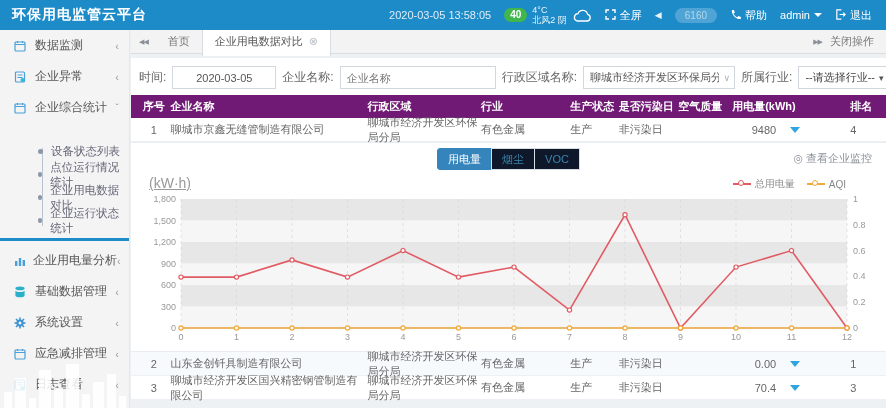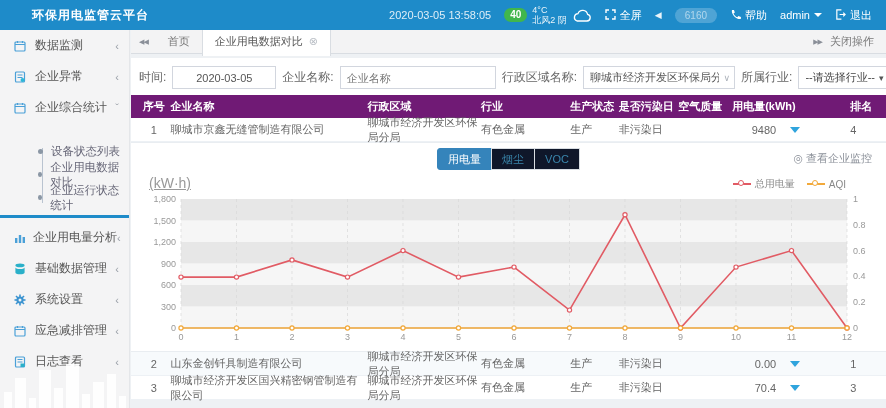--- a/index.html
+++ b/index.html
@@ -2,21 +2,21 @@
 <html><head>
 <meta charset="utf-8">
 <style>
   * { box-sizing: border-box; margin: 0; padding: 0; }
   html,body { width:886px; height:408px; overflow:hidden;
     font-family:"Liberation Sans","DejaVu Sans",sans-serif; background:#eef1f4; }
 
   
   .topbar { position:absolute; left:0; top:0; width:886px; height:30px;
     background:#1e8bc9; color:#fff; display:flex; align-items:center; z-index:5; }
-  .brand { font-size:12px; font-weight:bold; padding-left:32px; letter-spacing:1px; }
+  .brand { font-size:14px; font-weight:bold; padding-left:12px; letter-spacing:1px; }
   .top-right { margin-left:auto; display:flex; align-items:center; gap:13px;
     padding-right:14px; font-size:11px; }
   .datetime { color:rgba(255,255,255,.85); }
   .weather { display:flex; align-items:center; gap:5px; }
   .aqi-pill { background:#41b64c; color:#fff; border-radius:8px; font-size:10px;
     padding:0 6px; line-height:14px; font-weight:bold; }
   .wx-cols { display:flex; flex-direction:column; line-height:10px; font-size:9px;
     color:rgba(255,255,255,.9); }
   .cloud-ic svg { display:block; }
   .top-item { display:flex; align-items:center; gap:4px; cursor:pointer; white-space:nowrap; }
@@ -190,20 +190,24 @@
           <path d="M1 4.5 H11 M3.5 1 V3 M8.5 1 V3"></path>
         </svg>
       </span>
     <span class="lbl">企业综合统计</span>
     <span class="nav-chevron">ˇ</span>
   </div>
   <div class="submenu">
     <div class="sub-item">
       <span class="dot"></span>
       <span>设备状态列表</span>
+    </div>
+    <div class="sub-item">
+      <span class="dot"></span>
+      <span>点位运行情况统计</span>
     </div>
     <div class="sub-item">
       <span class="dot"></span>
       <span>企业用电数据对比</span>
     </div>
     <div class="sub-item">
       <span class="dot"></span>
       <span>企业运行状态统计</span>
     </div>
   </div>

